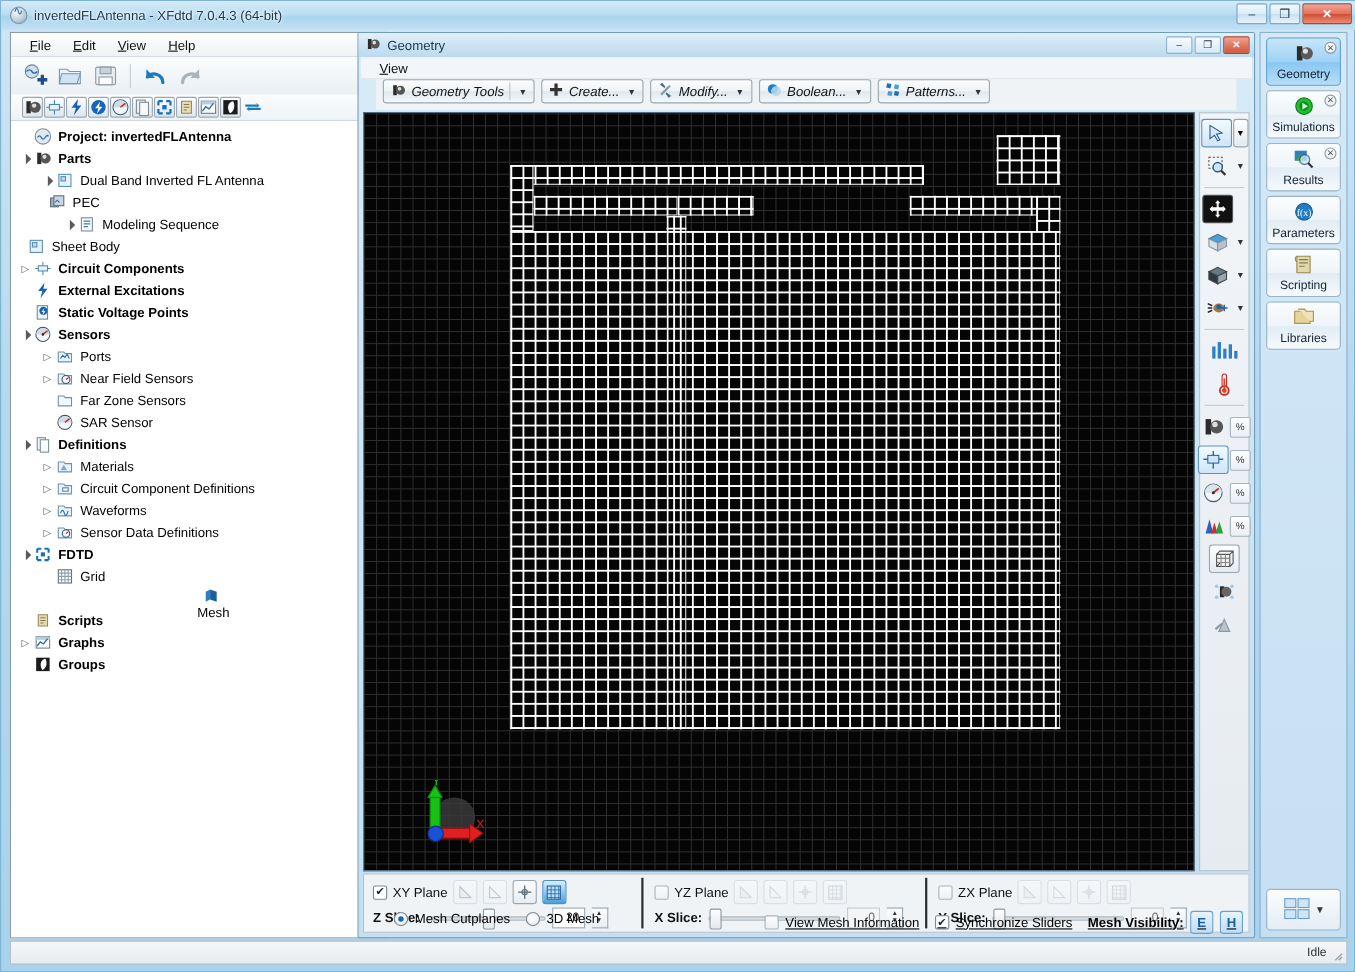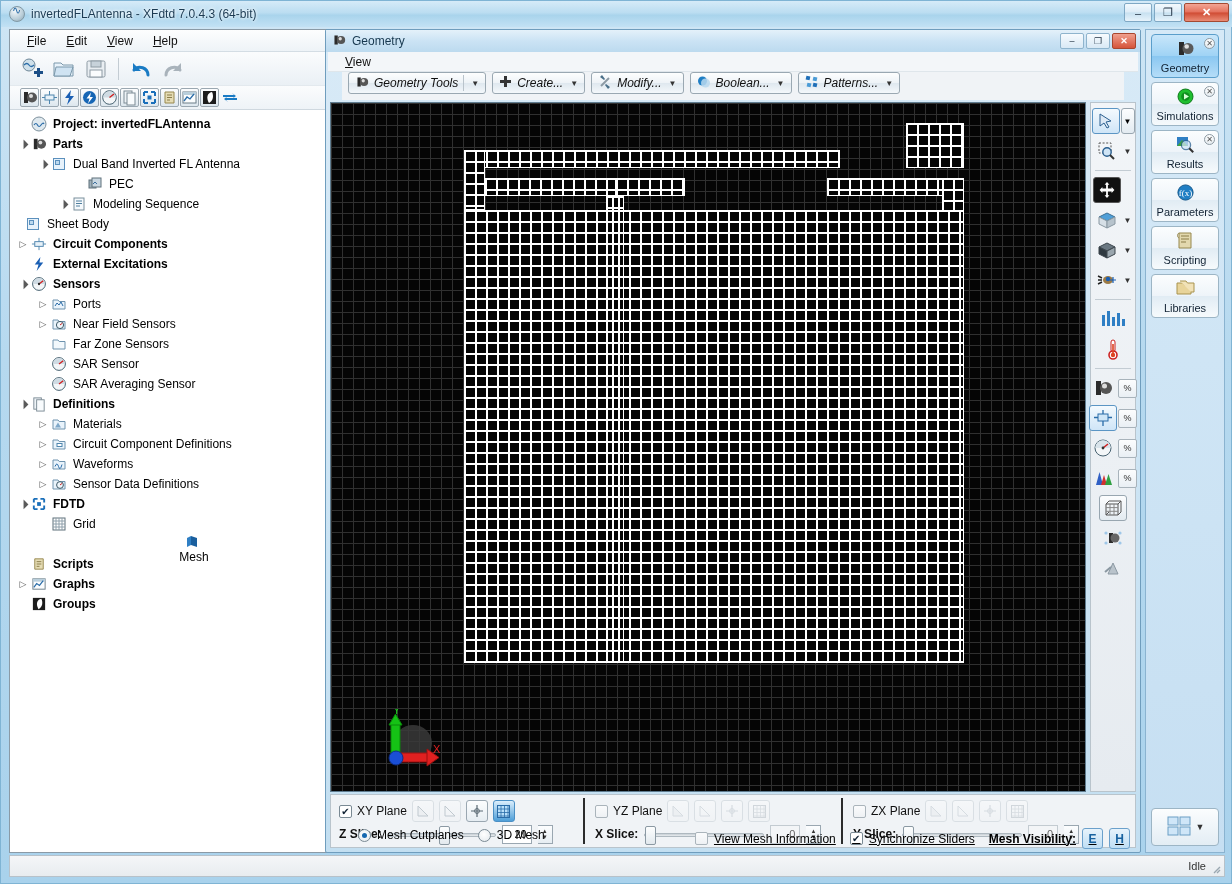--- a/index.html
+++ b/index.html
@@ -462,21 +462,21 @@
           <div class="tnode" style="padding-left: 26px;">
             <span class="twist" style="transform: rotate(-45deg);">◢</span>
             <span class="ticon">
               <svg width="16" height="16" viewBox="0 0 16 16">
                 <rect x="2.5" y="2.5" width="11" height="11" fill="#e7f2fb" stroke="#5b90bd"></rect>
                 <rect x="4.5" y="4.5" width="4" height="4" fill="#bcd9ef" stroke="#5b90bd"></rect>
               </svg>
             </span>
             <span class="tlabel">Dual Band Inverted FL Antenna</span>
           </div>
-          <div class="tnode" style="padding-left: 46px; margin-left: 16px;">
+          <div class="tnode" style="padding-left: 19px;">
             <span class="twist"></span>
             <span class="ticon">
               <svg width="16" height="16" viewBox="0 0 16 16">
                 <rect x="2" y="4" width="7" height="8" fill="#9fb0bb" stroke="#5f707b"></rect>
                 <rect x="5" y="2" width="9" height="9" fill="#c9d7e1" stroke="#5f707b"></rect>
                 <path d="M6 8l2-2 2 2" stroke="#3c6f9e" fill="none"></path>
               </svg>
             </span>
             <span class="tlabel">PEC</span>
           </div>
@@ -511,20 +511,31 @@
             <span class="tlabel bold">Circuit Components</span>
           </div>
           <div class="tnode" style="padding-left: 6px;">
             <span class="twist"></span>
             <span class="ticon">
               <svg width="16" height="16" viewBox="0 0 17 17">
                 <path d="M10 1L4 9h4l-2 7 7-9H9z" fill="#1a5fb4"></path>
               </svg>
             </span>
             <span class="tlabel bold">External Excitations</span>
+          </div>
+          <div class="tnode" style="padding-left: 6px;">
+            <span class="twist"></span>
+            <span class="ticon">
+              <svg width="16" height="16" viewBox="0 0 17 17">
+                <rect x="3" y="2" width="10" height="13" fill="#eef5fa" stroke="#6e8798"></rect>
+                <circle cx="9" cy="7" r="4" fill="#1666b5"></circle>
+                <path d="M10 4.5L7 8.2h2l-1 3.3 3-4h-2z" fill="#fff"></path>
+              </svg>
+            </span>
+            <span class="tlabel bold">Static Voltage Points</span>
           </div>
           <div class="tnode" style="padding-left: 6px;">
             <span class="twist" style="transform: rotate(-45deg);">◢</span>
             <span class="ticon">
               <svg width="16" height="16" viewBox="0 0 17 17">
                 <circle cx="8.5" cy="8.5" r="6.8" fill="#f3f6f8" stroke="#3c5967"></circle>
                 <path d="M2.2 8.5a6.3 6.3 0 0 1 12.6 0z" fill="#cfdbe3"></path>
                 <path d="M8.5 8.5L13 5" stroke="#d02020" stroke-width="1.4"></path>
                 <circle cx="8.5" cy="8.5" r="1.2" fill="#222"></circle>
               </svg>
@@ -564,31 +575,20 @@
           <div class="tnode" style="padding-left: 26px;">
             <span class="twist"></span>
             <span class="ticon">
               <svg width="16" height="16" viewBox="0 0 17 17">
                 <circle cx="8.5" cy="8.5" r="6.8" fill="#f3f6f8" stroke="#3c5967"></circle>
                 <path d="M2.2 8.5a6.3 6.3 0 0 1 12.6 0z" fill="#cfdbe3"></path>
                 <path d="M8.5 8.5L13 5" stroke="#d02020" stroke-width="1.4"></path>
               </svg>
             </span>
             <span class="tlabel">SAR Sensor</span>
-          </div>
-          <div class="tnode" style="padding-left: 26px;">
-            <span class="twist"></span>
-            <span class="ticon">
-              <svg width="16" height="16" viewBox="0 0 17 17">
-                <circle cx="8.5" cy="8.5" r="6.8" fill="#f3f6f8" stroke="#3c5967"></circle>
-                <path d="M2.2 8.5a6.3 6.3 0 0 1 12.6 0z" fill="#cfdbe3"></path>
-                <path d="M8.5 8.5L13 5" stroke="#d02020" stroke-width="1.4"></path>
-              </svg>
-            </span>
-            <span class="tlabel">SAR Averaging Sensor</span>
           </div>
           <div class="tnode" style="padding-left: 6px;">
             <span class="twist" style="transform: rotate(-45deg);">◢</span>
             <span class="ticon">
               <svg width="16" height="16" viewBox="0 0 17 17">
                 <rect x="3" y="2" width="8" height="12" fill="#eef3f7" stroke="#7c8b95"></rect>
                 <rect x="6" y="4" width="8" height="12" fill="#f8fbfd" stroke="#7c8b95"></rect>
               </svg>
             </span>
             <span class="tlabel bold">Definitions</span>

